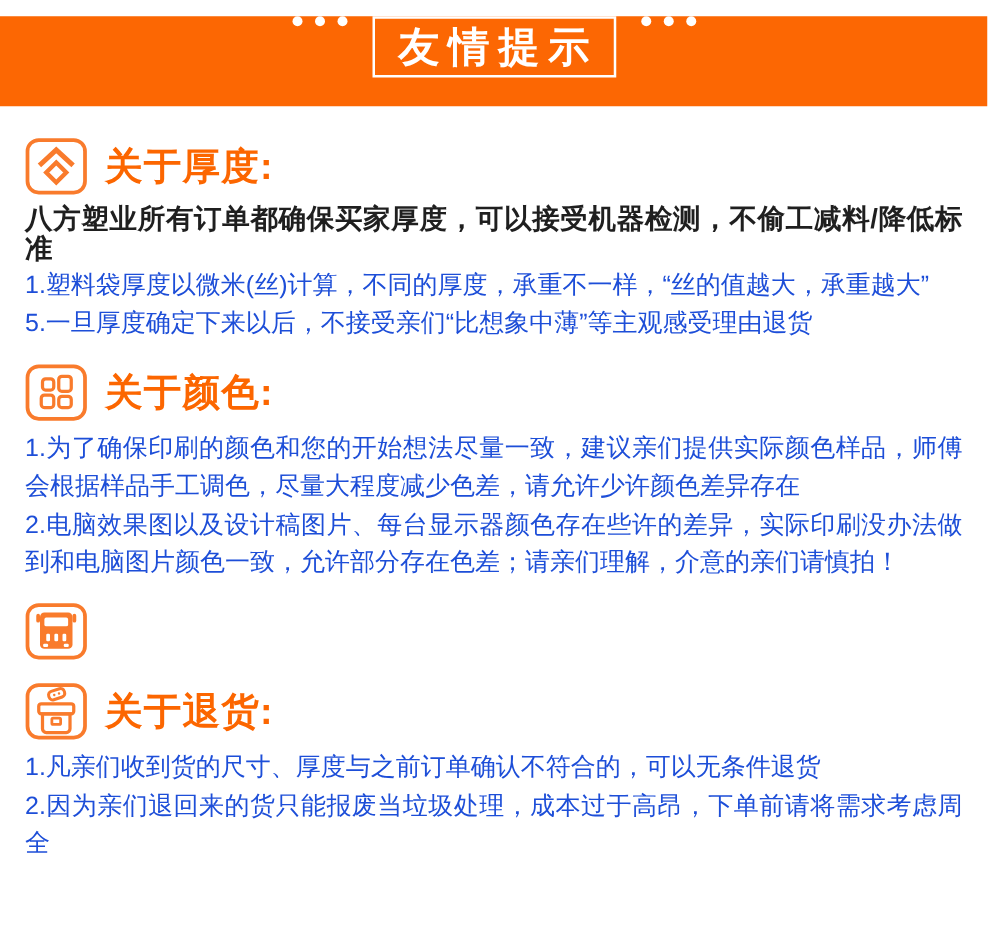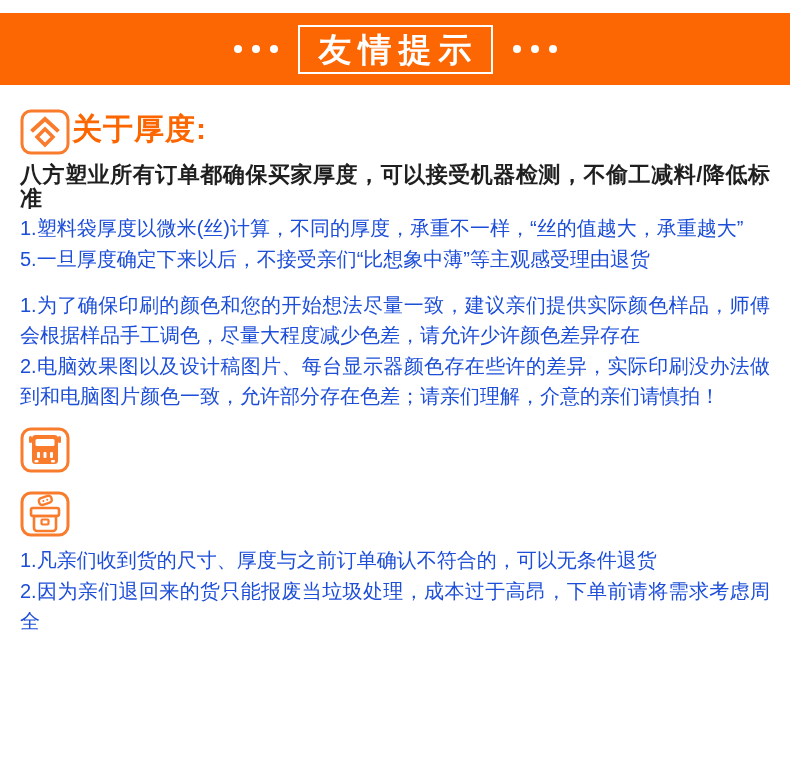--- a/index.html
+++ b/index.html
@@ -7,40 +7,40 @@
   body {
     width: 790px;
     font-family: "Liberation Sans", "DejaVu Sans", sans-serif;
     color: #333333;
   }
   .top-strip { height: 13px; background: #ffffff; }
   .banner {
     height: 72px;
     background: #fc6703;
     display: flex;
-    align-items: center;
+    align-items: flex-start;
     justify-content: center;
     gap: 20px;
   }
   .dots { display: flex; gap: 10px; align-items: center; }
   .dot { width: 8px; height: 8px; border-radius: 50%; background: #ffffff; }
   .title-box {
     border: 2px solid #ffffff;
     color: #ffffff;
     font-size: 33px;
     font-weight: bold;
     letter-spacing: 7px;
     padding: 6px 12px 6px 19px;
     line-height: 1;
     white-space: nowrap;
   }
   .content { padding: 4px 20px 10px 20px; }
   .section { margin-top: 16px; }
   .section:first-child { margin-top: 20px; }
-  .section-header { display: flex; gap: 2px; height: 48px; margin-bottom: 6px; }
+  .section-header { display: flex; align-items: center; gap: 14px; height: 48px; margin-bottom: 6px; }
   .icon-box { width: 50px; height: 46px; flex: 0 0 auto; }
   .icon-box svg { display: block; }
   .heading {
     color: #fc6600;
     font-size: 30px;
     font-weight: bold;
     letter-spacing: 1px;
     white-space: nowrap;
   }
   .intro {
@@ -90,20 +90,32 @@
         </svg>
       </span>
       <span class="heading">关于厚度:</span>
     </div>
     <p class="intro">八方塑业所有订单都确保买家厚度，可以接受机器检测，不偷工减料/降低标准</p>
     <p class="item">1.塑料袋厚度以微米(丝)计算，不同的厚度，承重不一样，“丝的值越大，承重越大”</p>
     <p class="item">5.一旦厚度确定下来以后，不接受亲们“比想象中薄”等主观感受理由退货</p>
   </div>
 
   <div class="section">
+    <div class="section-header">
+      <span class="icon-box">
+        <svg width="50" height="46" viewBox="0 0 50 46" fill="none" xmlns="http://www.w3.org/2000/svg">
+          <rect x="2" y="2" width="46" height="42" rx="9" stroke="#f97b2c" stroke-width="3"></rect>
+          <rect x="14" y="12" width="9" height="9" rx="2.5" stroke="#f97b2c" stroke-width="2.6"></rect>
+          <rect x="27" y="10" width="10" height="12" rx="2.5" stroke="#f97b2c" stroke-width="2.6"></rect>
+          <rect x="13" y="25" width="10" height="10" rx="2.5" stroke="#f97b2c" stroke-width="2.6"></rect>
+          <rect x="27" y="26" width="10" height="9" rx="2.5" stroke="#f97b2c" stroke-width="2.6"></rect>
+        </svg>
+      </span>
+      <span class="heading">关于颜色:</span>
+    </div>
     <p class="item">1.为了确保印刷的颜色和您的开始想法尽量一致，建议亲们提供实际颜色样品，师傅会根据样品手工调色，尽量大程度减少色差，请允许少许颜色差异存在</p>
     <p class="item">2.电脑效果图以及设计稿图片、每台显示器颜色存在些许的差异，实际印刷没办法做到和电脑图片颜色一致，允许部分存在色差；请亲们理解，介意的亲们请慎拍！</p>
   </div>
 
   <div class="section">
     <div class="section-header">
       <span class="icon-box">
         <svg width="50" height="46" viewBox="0 0 50 46" fill="none" xmlns="http://www.w3.org/2000/svg">
           <rect x="2" y="2" width="46" height="42" rx="9" stroke="#f97b2c" stroke-width="3"></rect>
           <rect x="9" y="9" width="3" height="7" rx="1.5" fill="#f97b2c"></rect>
@@ -128,19 +140,20 @@
           <g transform="rotate(-18 25 10)">
             <rect x="19" y="6" width="13" height="7" rx="3" stroke="#f97b2c" stroke-width="2.4" fill="none"></rect>
             <circle cx="23.5" cy="9.5" r="1" fill="#f97b2c"></circle>
             <circle cx="27.5" cy="9.5" r="1" fill="#f97b2c"></circle>
           </g>
           <rect x="11" y="17" width="28" height="8" rx="2" stroke="#f97b2c" stroke-width="2.6"></rect>
           <path d="M14 25 h22 v12 a3 3 0 0 1 -3 3 h-16 a3 3 0 0 1 -3 -3 Z" stroke="#f97b2c" stroke-width="2.6" fill="none"></path>
           <rect x="21.5" y="28.5" width="7" height="5" rx="1" stroke="#f97b2c" stroke-width="2.2" fill="none"></rect>
         </svg>
       </span>
+      <span class="heading">关于退货:</span>
     </div>
     <p class="item">1.凡亲们收到货的尺寸、厚度与之前订单确认不符合的，可以无条件退货</p>
     <p class="item">2.因为亲们退回来的货只能报废当垃圾处理，成本过于高昂，下单前请将需求考虑周全</p>
 
   </div>
 
 </div>
 
 </body></html>

